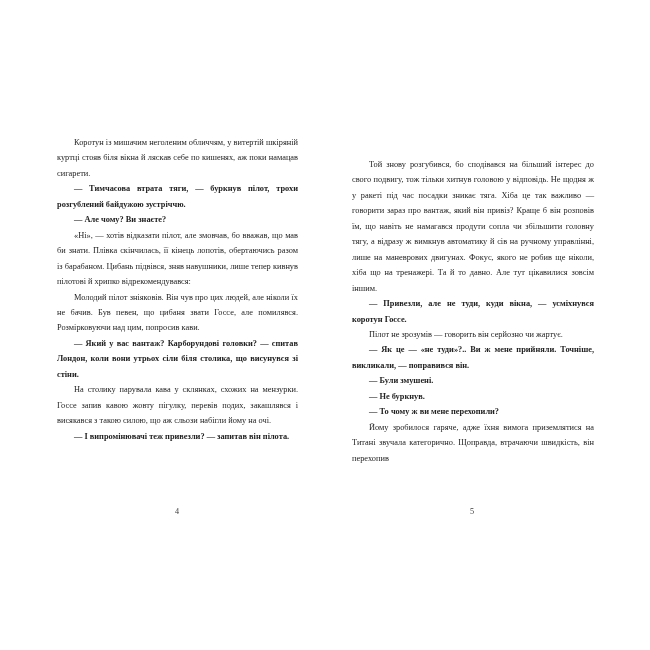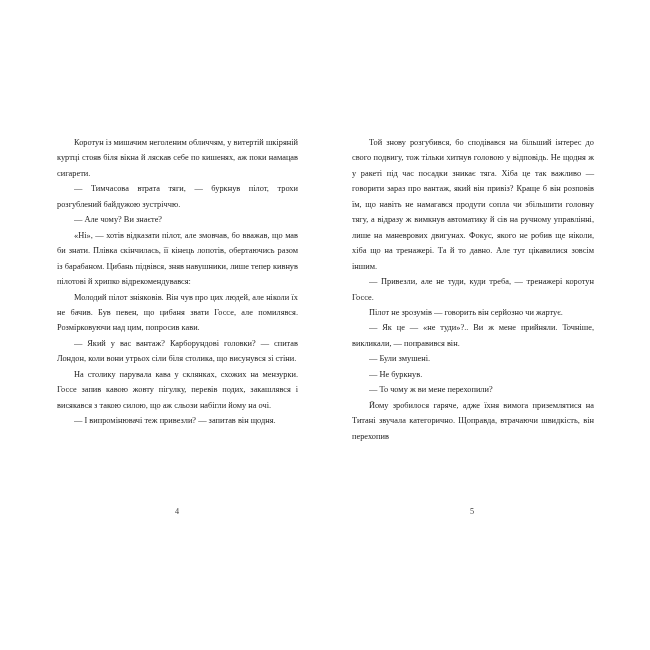--- a/index.html
+++ b/index.html
@@ -32,31 +32,32 @@
     position: absolute;
     top: 135px;
     font-size: 8.35px;
     line-height: 15.45px;
     text-align: justify;
     text-justify: inter-word;
     color: #232323;
     -webkit-font-smoothing: antialiased;
   }
   .page-left .textblock  { left: 57px;  width: 241px; }
-  .page-right .textblock { left: 352px; width: 242px; }
+  .page-right .textblock { left: 352px; width: 242px; margin-top: 22px; }
   .page-right .textblock { left: 27px; width: 242px; }
 
   .para {
     margin: 0;
     text-indent: 17px;
     text-align: justify;
     hyphens: manual;
   }
   .para.dash {
     text-indent: 17px;
+    font-weight: bold;
   }
 
   .folio {
     position: absolute;
     font-size: 8.2px;
     line-height: 12px;
     color: #3a3a3a;
     text-align: center;
     width: 60px;
   }
@@ -70,29 +71,29 @@
 
   <div class="page page-left">
     <div class="textblock">
       <p class="para">Коротун із мишачим неголеним обличчям, у витертій шкіряній куртці стояв біля вікна й ляскав себе по кишенях, аж поки намацав сигарети.</p>
       <p class="para dash">— Тимчасова втрата тяги, — буркнув пілот, трохи розгублений байдужою зустріччю.</p>
       <p class="para dash">— Але чому? Ви знаєте?</p>
       <p class="para">«Ні», — хотів відказати пілот, але змовчав, бо вважав, що мав би знати. Плівка скінчилась, її кінець лопотів, обертаючись разом із барабаном. Цибань підвівся, зняв навушники, лише тепер кивнув пілотові й хрипко відрекомендувався:</p>
       <p class="para">Молодий пілот зніяковів. Він чув про цих людей, але ніколи їх не бачив. Був певен, що цибаня звати Госсе, але помилявся. Розмірковуючи над цим, попросив кави.</p>
       <p class="para dash">— Який у вас вантаж? Карборундові головки? — спитав Лондон, коли вони утрьох сіли біля столика, що висунувся зі стіни.</p>
       <p class="para">На столику парувала кава у склянках, схожих на мензурки. Госсе запив кавою жовту пігулку, перевів подих, закашлявся і висякався з такою силою, що аж сльози набігли йому на очі.</p>
-      <p class="para dash">— І випромінювачі теж привезли? — запитав він щодня.</p>
+      <p class="para dash">— І випромінювачі теж привезли? — запитав він пілота.</p>
     </div>
     <div class="folio">4</div>
   </div>
 
   <div class="page page-right">
     <div class="textblock">
       <p class="para">Той знову розгубився, бо сподівався на більший інтерес до свого подвигу, тож тільки хитнув головою у відповідь. Не щодня ж у ракеті під час посадки зникає тяга. Хіба це так важливо — говорити зараз про вантаж, який він привіз? Краще б він розповів їм, що навіть не намагався продути сопла чи збільшити головну тягу, а відразу ж вимкнув автоматику й сів на ручному управлінні, лише на маневрових двигунах. Фокус, якого не робив ще ніколи, хіба що на тренажері. Та й то давно. Але тут цікавилися зовсім іншим.</p>
-      <p class="para dash">— Привезли, але не туди, куди треба, — тренажері коротун Госсе.</p>
+      <p class="para dash">— Привезли, але не туди, куди вікна, — усміхнувся коротун Госсе.</p>
       <p class="para">Пілот не зрозумів — говорить він серйозно чи жартує.</p>
       <p class="para dash">— Як це — «не туди»?.. Ви ж мене прийняли. Точніше, викликали, — поправився він.</p>
       <p class="para dash">— Були змушені.</p>
       <p class="para dash">— Не буркнув.</p>
       <p class="para dash">— То чому ж ви мене перехопили?</p>
       <p class="para">Йому зробилося гаряче, адже їхня вимога приземлятися на Титані звучала категорично. Щоправда, втрачаючи швидкість, він перехопив</p>
     </div>
     <div class="folio">5</div>
   </div>
 

